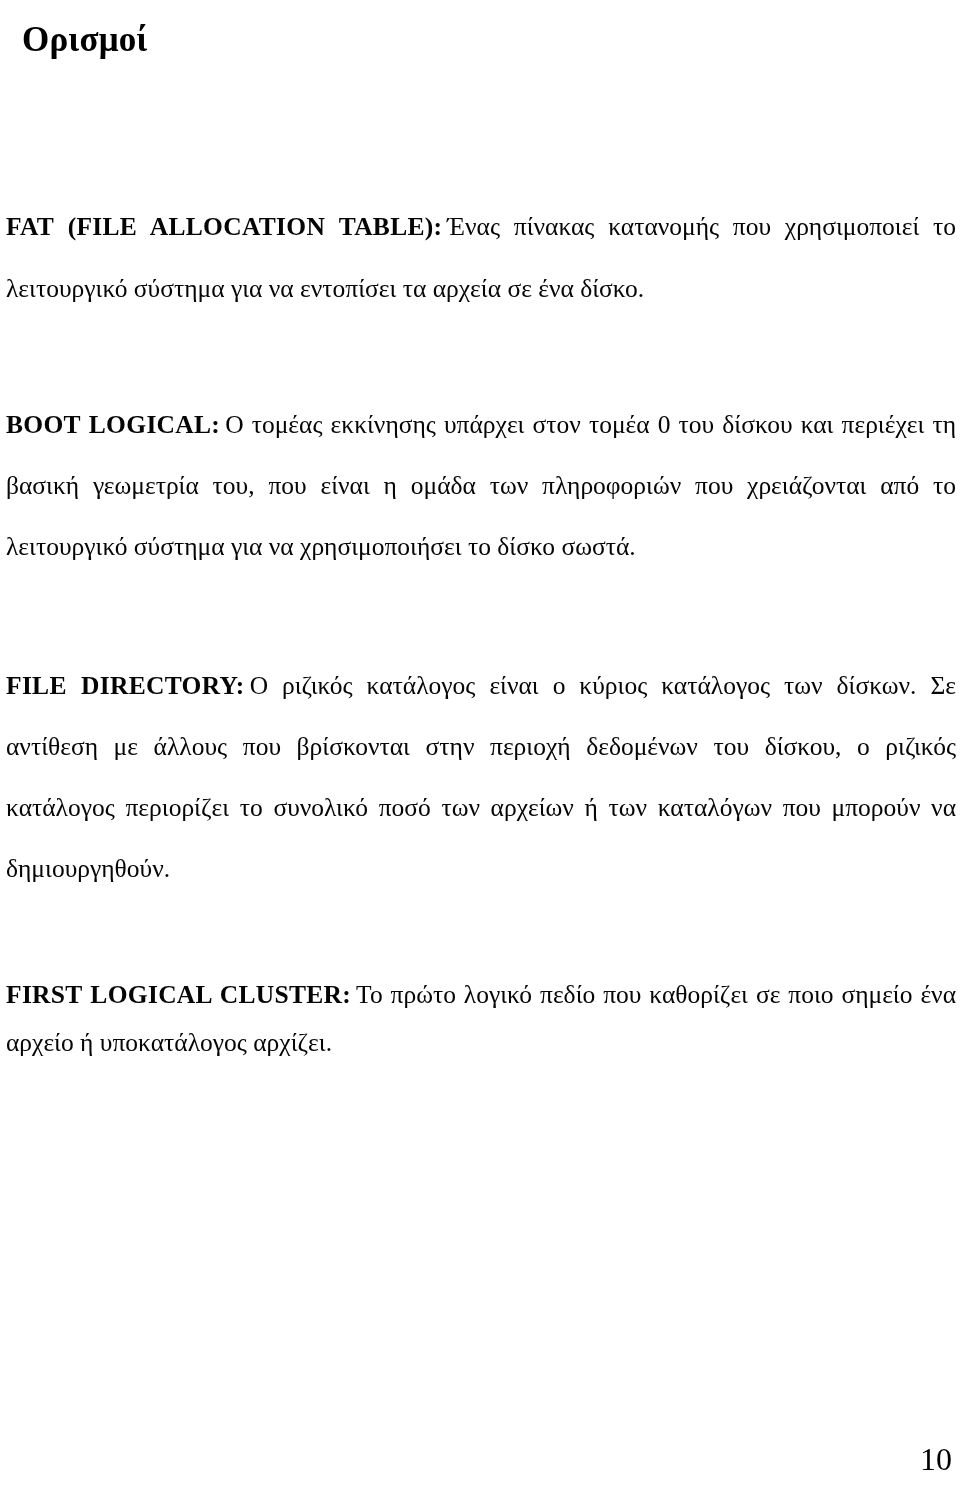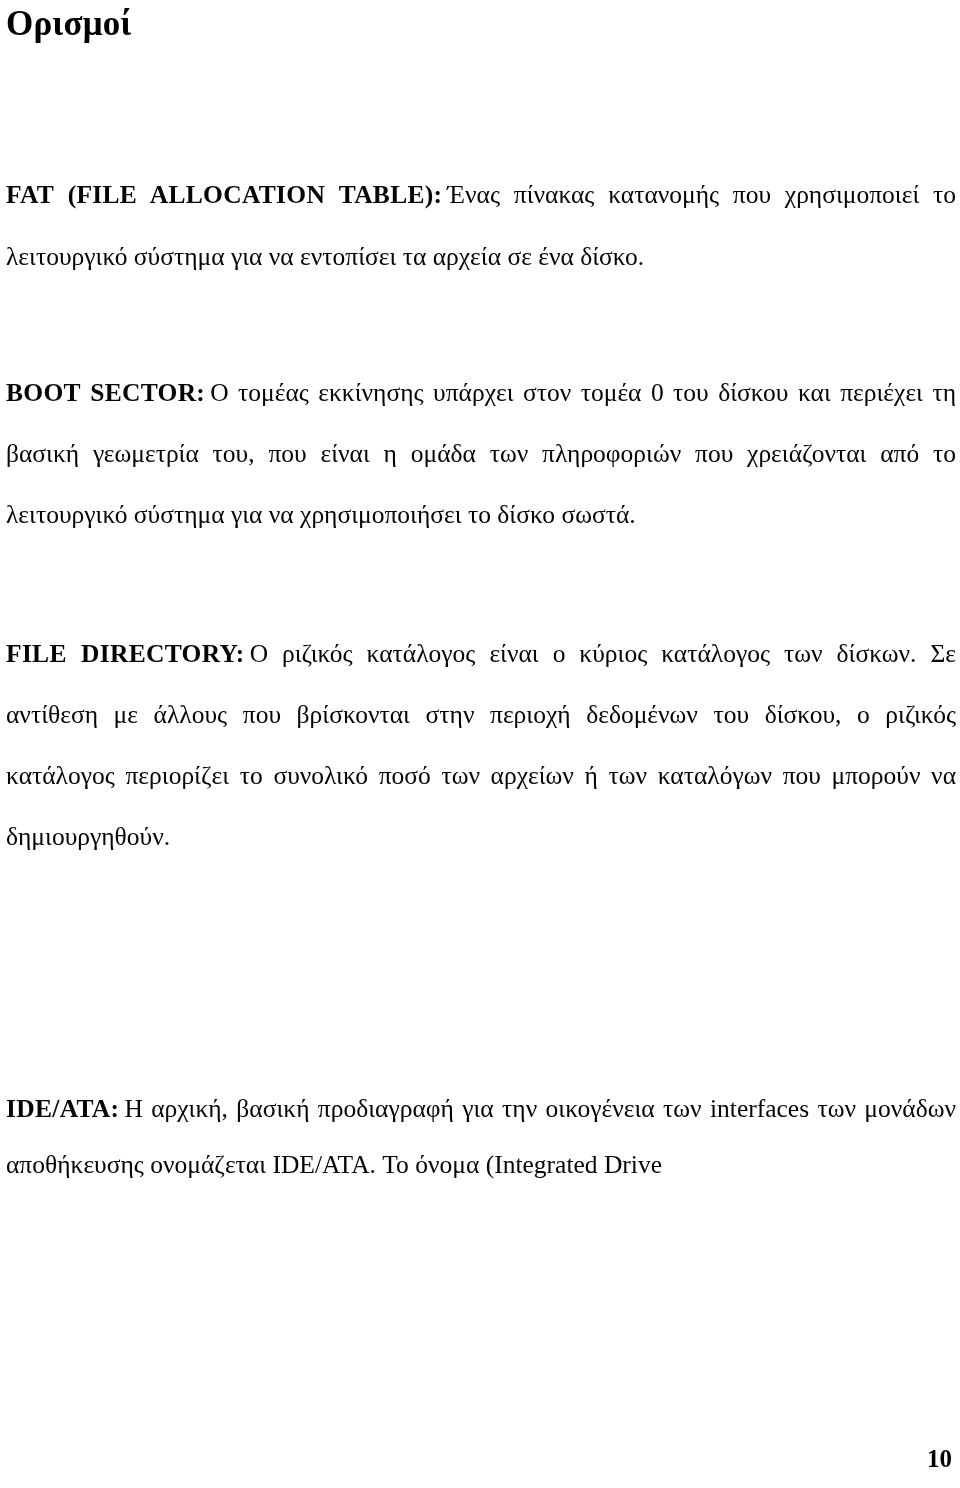--- a/index.html
+++ b/index.html
@@ -23,21 +23,21 @@
     position: absolute;
     left: 6px;
     top: 0;
     width: 950px;
   }
   .doc-title {
     font-size: 35px;
     font-weight: bold;
     line-height: 44px;
     letter-spacing: 0.2px;
-    margin: 0;
+    margin: 16px;
     padding-top: 2px;
   }
   .para {
     font-size: 25.5px;
     text-align: justify;
     text-justify: inter-word;
     margin: 0;
     color: #050505;
   }
   .para .term {
@@ -55,22 +55,22 @@
 
   .lh-wide   { line-height: 62px; }
   .lh-medium { line-height: 61px; }
   .lh-tight  { line-height: 48px; }
   .lh-ide    { line-height: 56px; }
 
   .page-number {
     position: absolute;
     right: 8px;
     bottom: 14px;
-    font-size: 25px;
-    font-weight: bold;
+    font-size: 32px;
+    font-weight: normal;
     line-height: 30px;
   }
   .term-gap { display: inline-block; width: 5px; }
 </style>
 </head>
 <body>
 
 <div class="page">
   <div class="content">
 
@@ -78,37 +78,37 @@
 
     <div class="sp-title-fat"></div>
 
     <p class="para lh-wide">
       <span class="term">FAT (FILE ALLOCATION TABLE):</span><span class="term-gap"></span><span>Ένας πίνακας κατανομής που χρησιμοποιεί το λειτουργικό σύστημα για να εντοπίσει τα αρχεία σε ένα δίσκο.</span>
     </p>
 
     <div class="sp-fat-boot"></div>
 
     <p class="para lh-medium">
-      <span class="term">BOOT SECTOR:</span><span class="term-gap"></span><span>Ο τομέας εκκίνησης υπάρχει στον τομέα 0 του δίσκου και περιέχει τη βασική γεωμετρία του, που είναι η ομάδα των πληροφοριών που χρειάζονται από το λειτουργικό σύστημα για να χρησιμοποιήσει το δίσκο σωστά.</span>
+      <span class="term">BOOT LOGICAL:</span><span class="term-gap"></span><span>Ο τομέας εκκίνησης υπάρχει στον τομέα 0 του δίσκου και περιέχει τη βασική γεωμετρία του, που είναι η ομάδα των πληροφοριών που χρειάζονται από το λειτουργικό σύστημα για να χρησιμοποιήσει το δίσκο σωστά.</span>
     </p>
 
     <div class="sp-boot-root"></div>
 
     <p class="para lh-medium">
       <span class="term">FILE DIRECTORY:</span><span class="term-gap"></span><span>Ο ριζικός κατάλογος είναι ο κύριος κατάλογος των δίσκων. Σε αντίθεση με άλλους που βρίσκονται στην περιοχή δεδομένων του δίσκου, ο ριζικός κατάλογος περιορίζει το συνολικό ποσό των αρχείων ή των καταλόγων που μπορούν να δημιουργηθούν.</span>
     </p>
 
     <div class="sp-root-flc"></div>
 
+    <p class="para lh-tight">
+      <span class="term">FIRST LOGICAL CLUSTER:</span><span class="term-gap"></span><span>Το πρώτο λογικό πεδίο που καθορίζει σε ποιο σημείο ένα αρχείο ή υποκατάλογος αρχίζει.</span>
+    </p>
 
     <div class="sp-flc-int"></div>
 
 
     <div class="sp-int-ide"></div>
 
-    <p class="para lh-ide">
-      <span class="term">IDE/ATA:</span><span class="term-gap"></span><span>Η αρχική, βασική προδιαγραφή για την οικογένεια των interfaces των μονάδων αποθήκευσης ονομάζεται IDE/ATA. Το όνομα (Integrated Drive</span>
-    </p>
 
   </div>
 
   <div class="page-number">10</div>
 </div>
 
 </body></html>

